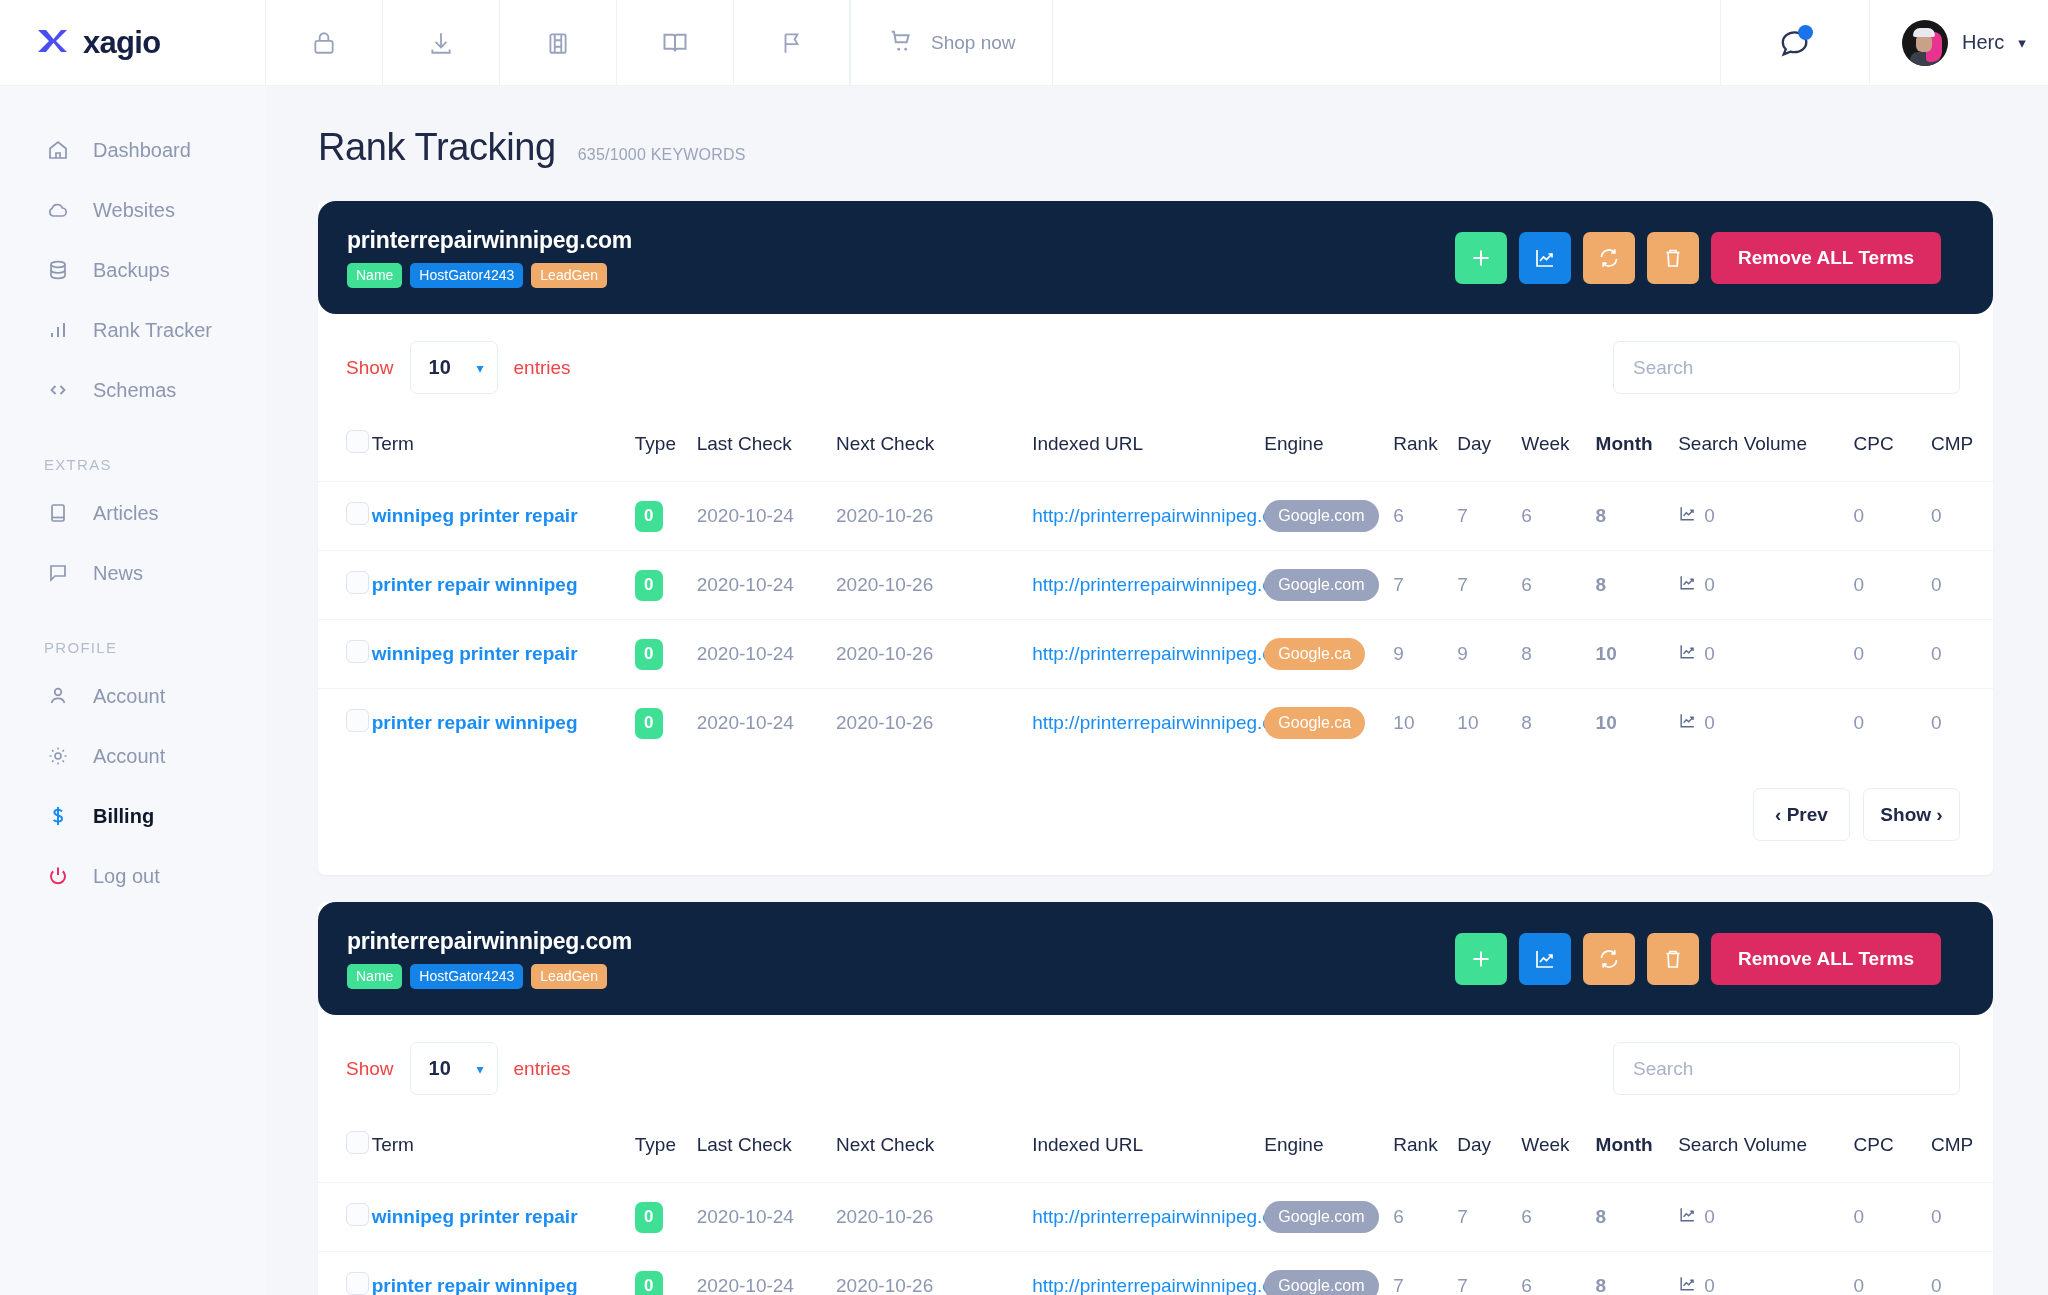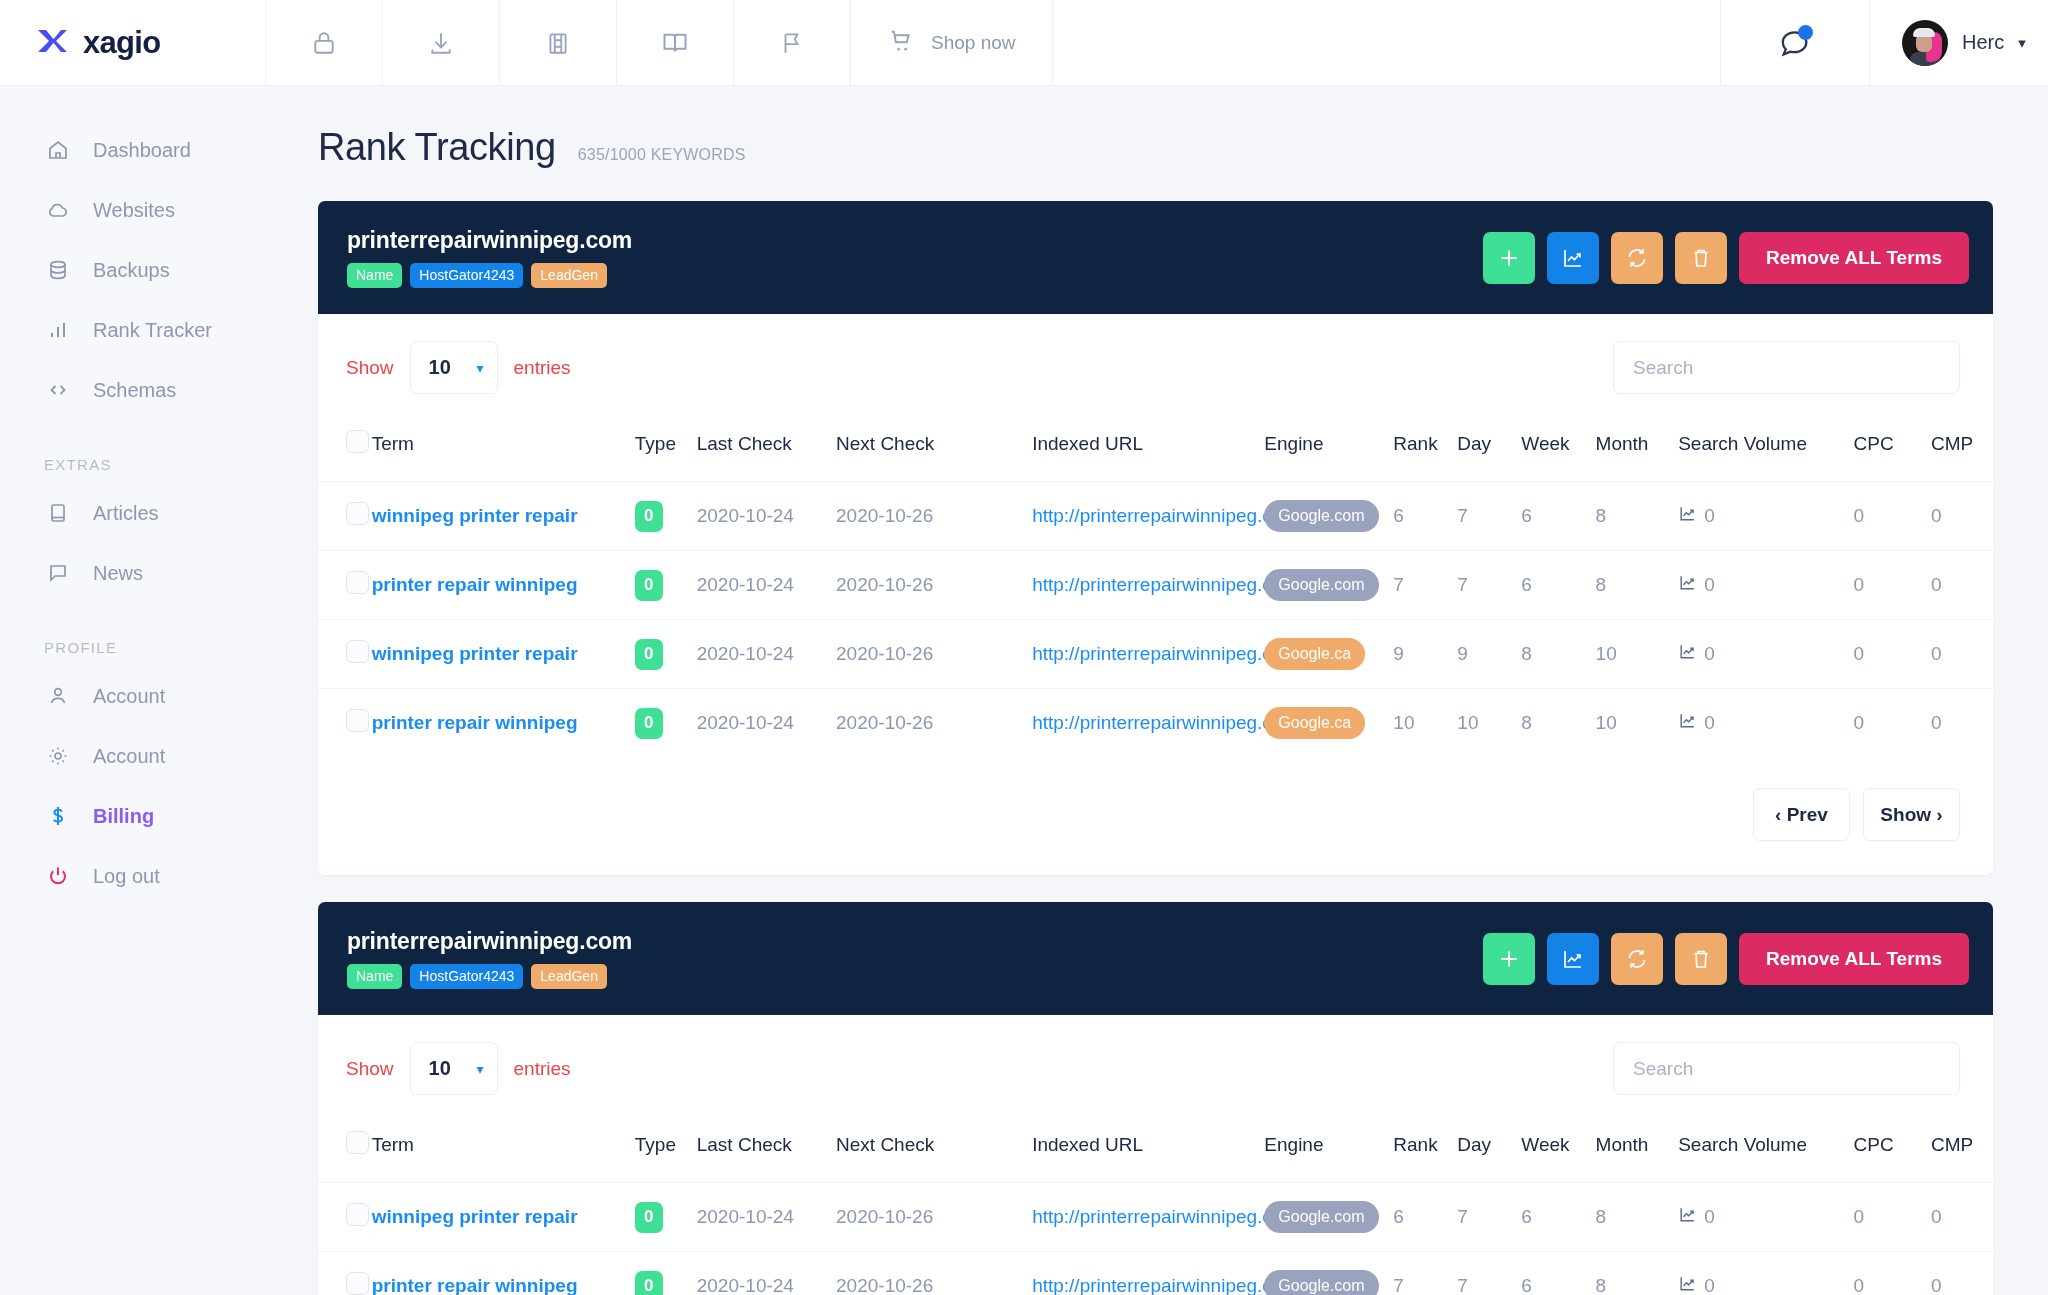--- a/index.html
+++ b/index.html
@@ -76,21 +76,21 @@
   
   .sidebar {
     position: absolute; left: 0; top: 86px; width: 265px; bottom: 0;
     background: #f7f8fb; padding-top: 34px;
   }
   .side-item {
     display: flex; align-items: center; gap: 21px;
     height: 60px; padding-left: 44px; color: #8d97b2; font-size: 20px;
   }
   .side-item .side-ico { width: 28px; display: flex; align-items: center; justify-content: center; color: #8d97b2; }
-  .side-item.active { color: #8b5cf6; font-weight: 700; }
+  .side-item.active { color: #0f172a; font-weight: 700; }
   .side-head {
     padding-left: 44px; font-size: 15px; letter-spacing: 1.3px;
     color: #b4bccf; margin-top: 36px; margin-bottom: 10px;
   }
   .side-item.billing .side-ico { color: #1a8df5; }
   .side-item.logout .side-ico { color: #ec2c62; }
 
   
   .main {
     position: absolute; left: 265px; top: 86px; right: 0; bottom: 0;
@@ -99,22 +99,22 @@
   .page-head { display: flex; align-items: baseline; gap: 22px; margin-bottom: 32px; text-align: center; }
   .page-title { font-size: 38px; color: #202a48; font-weight: 400; letter-spacing: -0.4px; }
   .page-sub { font-size: 16px; color: #9ba4bb; letter-spacing: 0.2px; }
 
   .card {
     background: #ffffff; border-radius: 7px; margin-bottom: 27px;
     box-shadow: 0 1px 2px rgba(30,40,80,.05);
     overflow: hidden;
   }
   .card-head {
-    background: #0e2440; padding: 26px 24px 26px 29px;
-    display: flex; align-items: center; justify-content: space-between;
+    background: #0e2440; padding: 26px 52px 26px 29px;
+    display: flex; align-items: center; justify-content: space-between; border-radius: 18px;
   }
   .site-name { color: #ffffff; font-size: 23px; font-weight: 700; margin-bottom: 9px; letter-spacing: -0.2px; }
   .badges { display: flex; gap: 8px; }
   .badge {
     font-size: 14px; color: #ffffff; border-radius: 5px;
     padding: 5px 9px 6px; font-weight: 400; line-height: 1;
   }
   .badge.green { background: #3fe096; }
   .badge.blue { background: #1383e8; }
   .badge.orange { background: #f0ab6a; }
@@ -167,21 +167,21 @@
   .col-chk { width: 52px; padding-left: 28px !important; }
   .col-term { width: 255px; }
   .col-type { width: 60px; }
   .col-last { width: 135px; }
   .col-next { width: 190px; }
   .col-url { width: 225px; }
   .col-engine { width: 125px; }
   .col-rank { width: 62px; }
   .col-day { width: 62px; }
   .col-week { width: 72px; }
-  .col-month { width: 80px; }
+  .col-month { width: 80px; font-weight: bold; }
   .col-sv { width: 170px; }
   .col-cpc { width: 75px; }
   .col-cmp { width: 60px; }
 
   .chk {
     width: 23px; height: 23px; border: 1px solid #dfe4ef; border-radius: 6px;
     background: #fbfcfe; display: inline-block; cursor: pointer;
   }
   .term-link { color: #1a8df5; font-weight: 700; font-size: 19px; cursor: pointer; }
   .type-pill {

